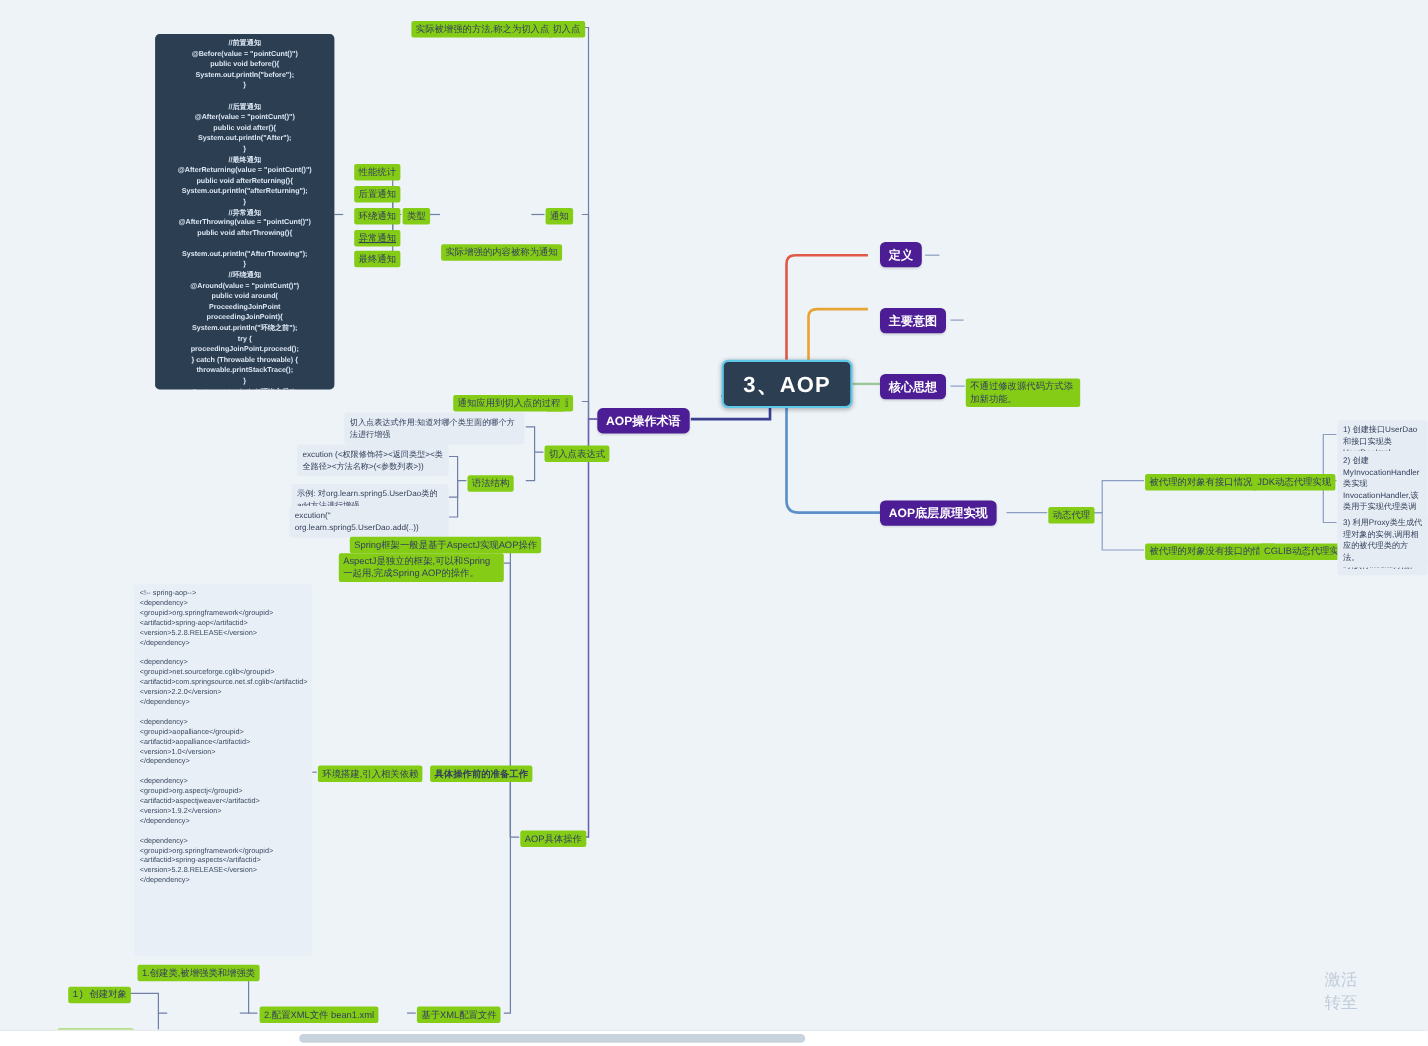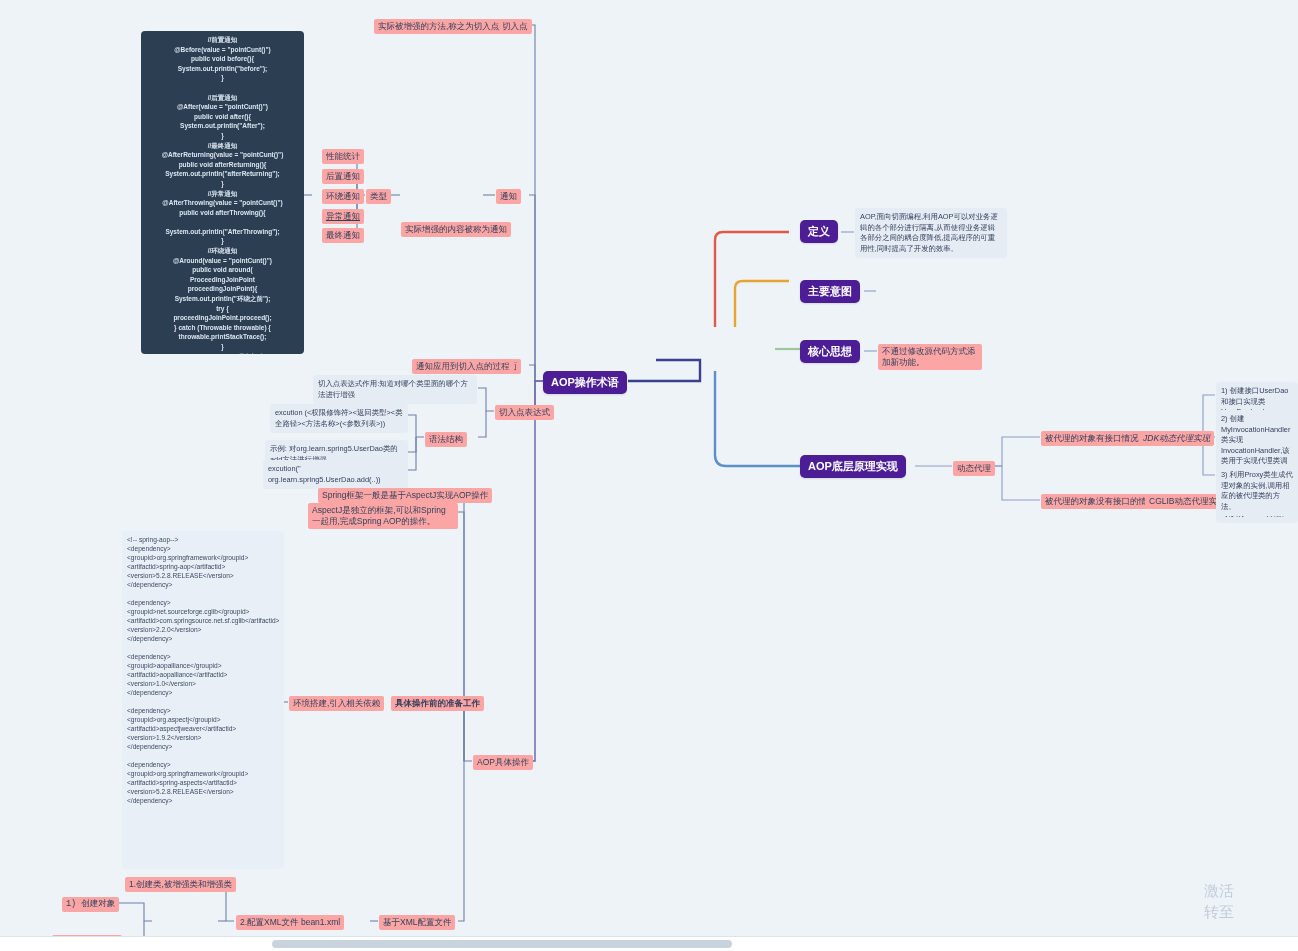--- a/index.html
+++ b/index.html
@@ -9,21 +9,21 @@
     font-family:"Liberation Sans","DejaVu Sans",sans-serif;
     color:#2b3a52;
   }
   #canvas{position:absolute;left:0;top:0;width:1298px;height:951px;}
   svg#wires{position:absolute;left:0;top:0;width:1298px;height:951px;pointer-events:none;}
 
   .node{position:absolute;box-sizing:border-box;}
 
   
   .leaf{
-    background:#fca5a5;
+    background:#84cc16;
     color:#33415c;
     font-size:8.5px;
     line-height:11px;
     padding:2px 4px;
     border-radius:2px;
     white-space:pre-line;
   }
 
   
   .root{
@@ -171,34 +171,34 @@
       <path d="M226 921 L218 921"></path>
       <path d="M152 921 L144 921 L144 903 L110 903"></path>
       <path d="M144 921 L144 941 L110 941"></path>
 
       <path d="M304 195 L312 195"></path>
 
       <path d="M284 702 L284 702"></path>
     </g>
   </svg>
 
+  <div class="node root">3、AOP</div>
 
   <div class="node pill" style="left:800px;top:220px;">定义</div>
-  <div class="node desc" style="left:855px;top:208px;width:152px;">AOP,面向切面编程,利用AOP可以对业务逻辑的各个部分进行隔离,从而使得业务逻辑各部分之间的耦合度降低,提高程序的可重用性,同时提高了开发的效率。</div>
 
   <div class="node pill" style="left:800px;top:280px;">主要意图</div>
 
   <div class="node pill" style="left:800px;top:340px;">核心思想</div>
   <div class="node leaf" style="left:878px;top:344px;width:104px;">不通过修改源代码方式添加新功能。</div>
 
   <div class="node pill" style="left:800px;top:455px;">AOP底层原理实现</div>
   <div class="node leaf" style="left:953px;top:461px;text-align:center;">动态代理</div>
 
   <div class="node leaf" style="left:1041px;top:431px;">被代理的对象有接口情况</div>
-  <div class="node leaf" style="left:1139px;top:431px;font-style:italic;">JDK动态代理实现</div>
+  <div class="node leaf" style="left:1139px;top:431px;">JDK动态代理实现</div>
   <div class="node leaf" style="left:1041px;top:494px;">被代理的对象没有接口的情况</div>
   <div class="node leaf" style="left:1145px;top:494px;">CGLIB动态代理实现</div>
 
   <div class="node desc" style="left:1216px;top:382px;width:82px;">1) 创建接口UserDao和接口实现类UserDaoImpl</div>
   <div class="node desc" style="left:1216px;top:410px;width:82px;">2) 创建MyInvocationHandler类实现InvocationHandler,该类用于实现代理类调用的方法增强的那部分的处理,增强处理的内容是在invoke方法中,在代理类调用方法时,执行invoke方法。</div>
   <div class="node desc" style="left:1216px;top:466px;width:82px;">3) 利用Proxy类生成代理对象的实例,调用相应的被代理类的方法。</div>
 
   <div class="node pill" style="left:543px;top:371px;">AOP操作术语</div>
 
   <div class="node leaf" style="left:498px;top:19px;">切入点</div>

